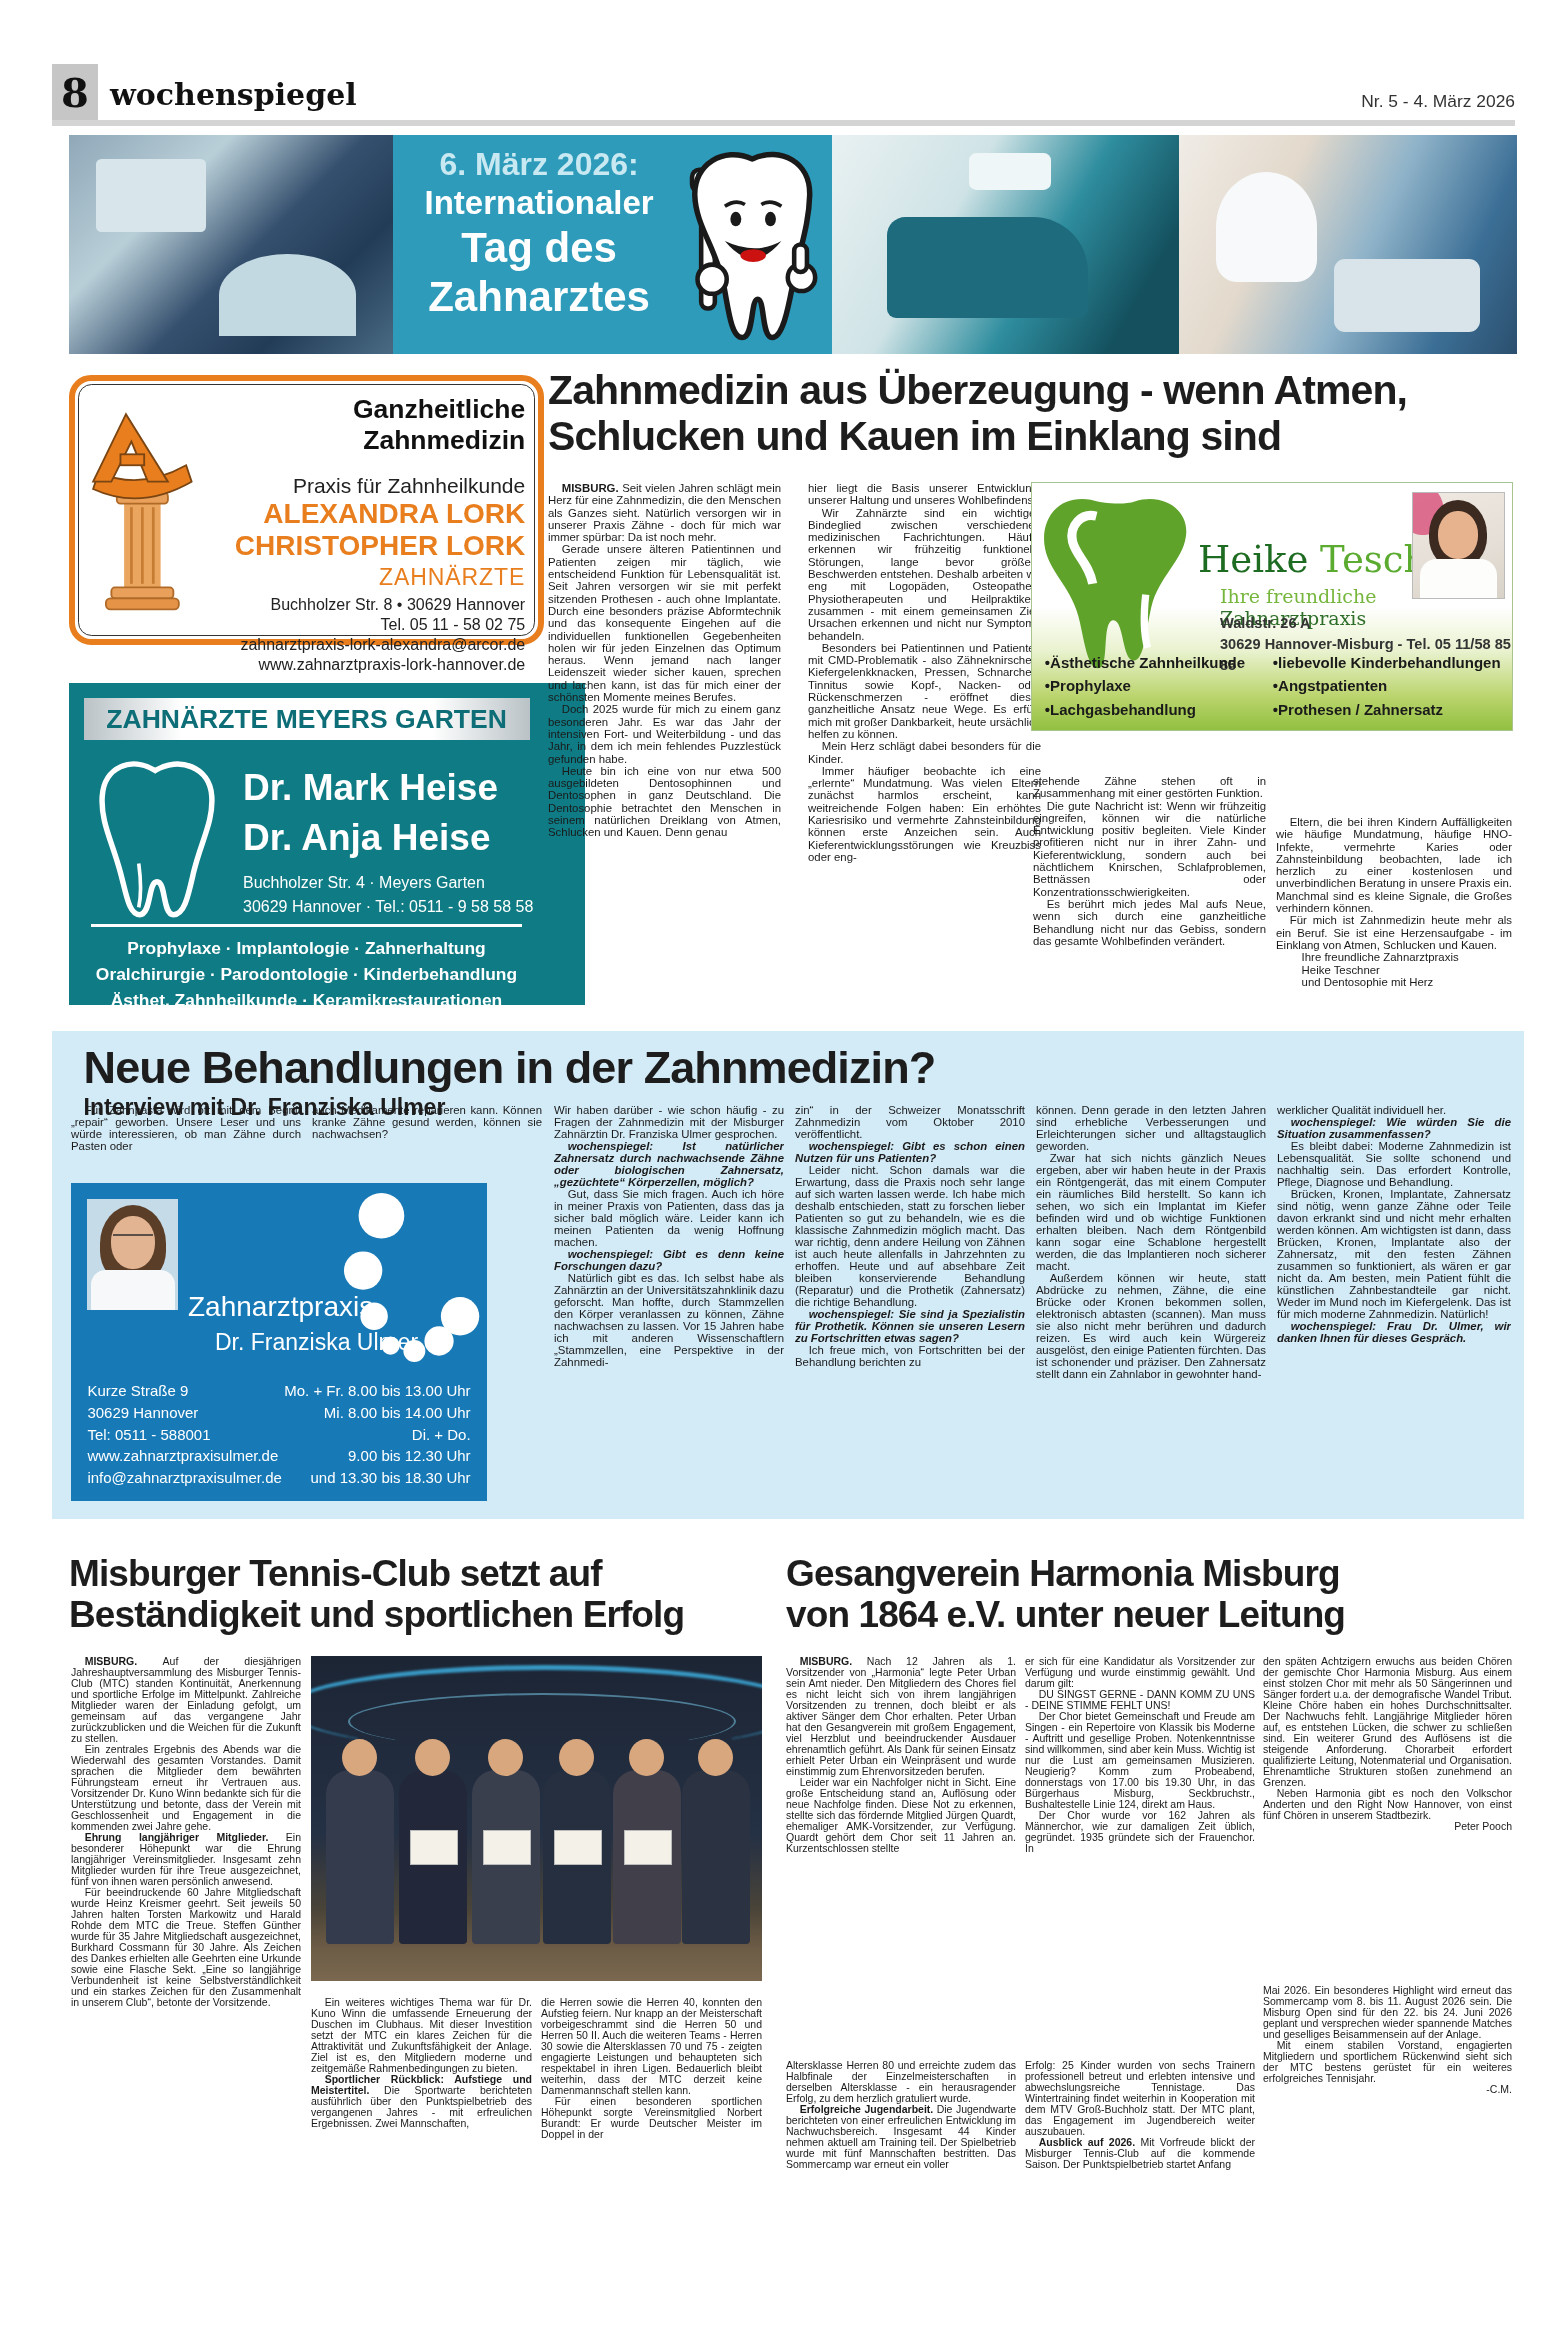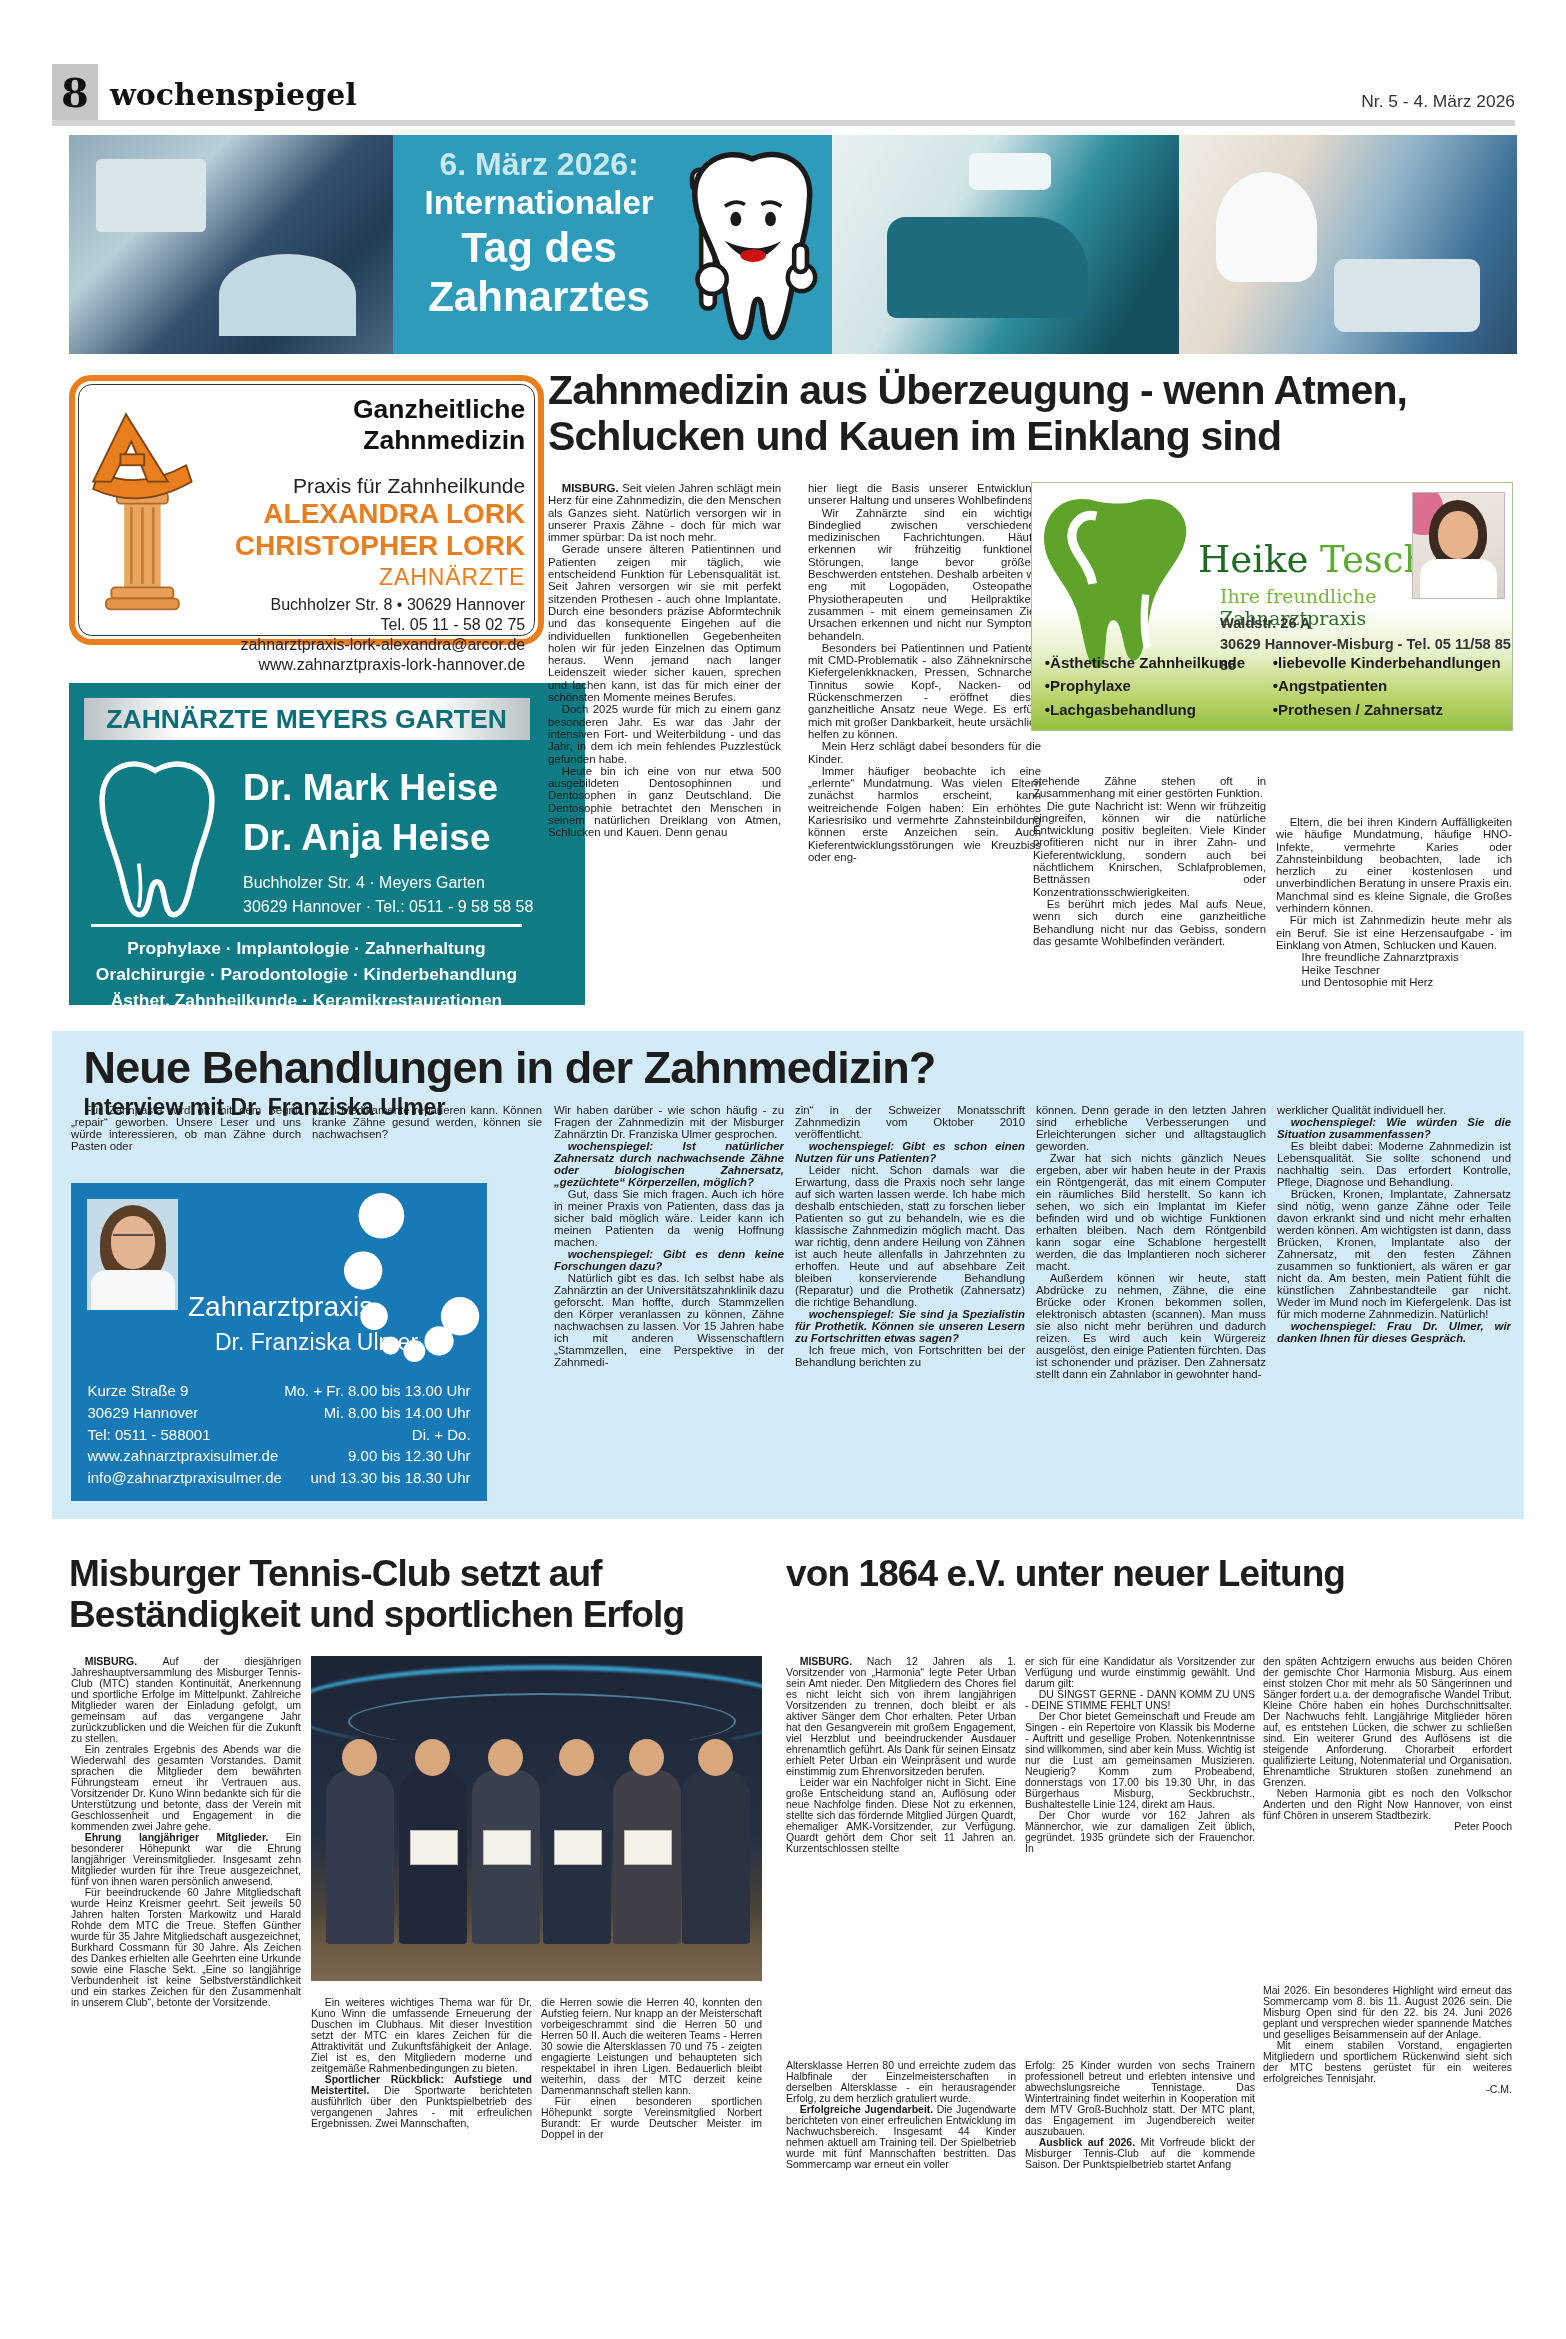--- a/index.html
+++ b/index.html
@@ -415,20 +415,21 @@
       <p data-interactable="false" class="noindent">Erfolg: 25 Kinder wurden von sechs Trainern professionell betreut und erlebten intensive und abwechslungsreiche Tennistage. Das Wintertraining findet weiterhin in Kooperation mit dem MTV Groß-Buchholz statt. Der MTC plant, das Engagement im Jugendbereich weiter auszubauen.</p>
       <p data-interactable="false"><b>Ausblick auf 2026. </b>Mit Vorfreude blickt der Misburger Tennis-Club auf die kommende Saison. Der Punktspielbetrieb startet Anfang</p>
     </div>
   <div class="col bot-col" style="left:1263px;top:1985px;width:249px;height:352px;" data-interactable="false">
       <p data-interactable="false" class="noindent">Mai 2026. Ein besonderes Highlight wird erneut das Sommercamp vom 8. bis 11. August 2026 sein. Die Misburg Open sind für den 22. bis 24. Juni 2026 geplant und versprechen wieder spannende Matches und geselliges Beisammensein auf der Anlage.</p>
       <p data-interactable="false">Mit einem stabilen Vorstand, engagierten Mitgliedern und sportlichem Rückenwind sieht sich der MTC bestens gerüstet für ein weiteres erfolgreiches Tennisjahr.</p>
       <p data-interactable="false" class="right">-C.M.</p>
     </div>
 
   <div class="headline hl-harmonia" data-interactable="false">
+    <div data-interactable="false">Gesangverein Harmonia Misburg</div>
     <div data-interactable="false">von 1864 e.V. unter neuer Leitung</div>
   </div>
   <div class="col bot-col" style="left:786px;top:1656px;width:230px;height:388px;" data-interactable="false">
       <p data-interactable="false"><b>MISBURG. </b>Nach 12 Jahren als 1. Vorsitzender von „Harmonia“ legte Peter Urban sein Amt nieder. Den Mitgliedern des Chores fiel es nicht leicht sich von ihrem langjährigen Vorsitzenden zu trennen, doch bleibt er als aktiver Sänger dem Chor erhalten. Peter Urban hat den Gesangverein mit großem Engagement, viel Herzblut und beeindruckender Ausdauer ehrenamtlich geführt. Als Dank für seinen Einsatz erhielt Peter Urban ein Weinpräsent und wurde einstimmig zum Ehrenvorsitzeden berufen.</p>
       <p data-interactable="false">Leider war ein Nachfolger nicht in Sicht. Eine große Entscheidung stand an, Auflösung oder neue Nachfolge finden. Diese Not zu erkennen, stellte sich das fördernde Mitglied Jürgen Quardt, ehemaliger AMK-Vorsitzender, zur Verfügung. Quardt gehört dem Chor seit 11 Jahren an. Kurzentschlossen stellte</p>
     </div>
   <div class="col bot-col" style="left:1025px;top:1656px;width:230px;height:388px;" data-interactable="false">
       <p data-interactable="false" class="noindent">er sich für eine Kandidatur als Vorsitzender zur Verfügung und wurde einstimmig gewählt. Und darum gilt:</p>
       <p data-interactable="false">DU SINGST GERNE - DANN KOMM ZU UNS - DEINE STIMME FEHLT UNS!</p>
       <p data-interactable="false">Der Chor bietet Gemeinschaft und Freude am Singen - ein Repertoire von Klassik bis Moderne - Auftritt und gesellige Proben. Notenkenntnisse sind willkommen, sind aber kein Muss. Wichtig ist nur die Lust am gemeinsamen Musizieren. Neugierig? Komm zum Probeabend, donnerstags von 17.00 bis 19.30 Uhr, in das Bürgerhaus Misburg, Seckbruchstr., Bushaltestelle Linie 124, direkt am Haus.</p>

